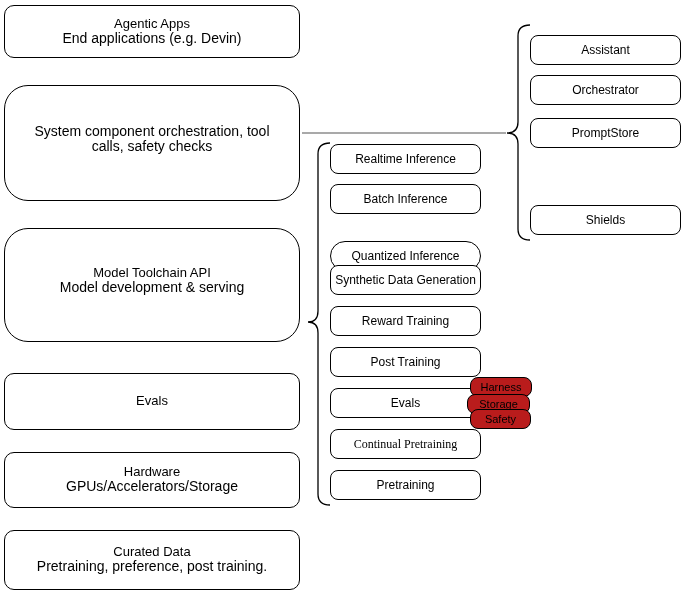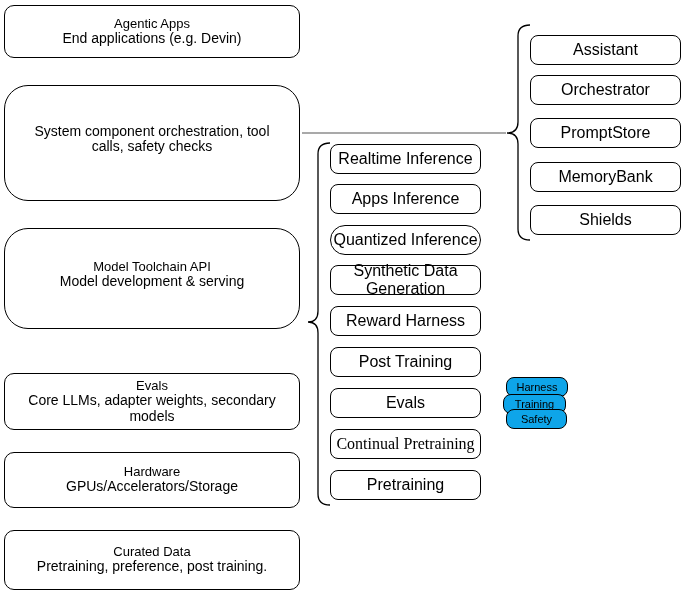--- a/index.html
+++ b/index.html
@@ -49,38 +49,37 @@
   .svc-box {
     position: absolute;
     width: 151px;
     height: 30px;
     background: #ffffff;
     border: 1px solid #000000;
     border-radius: 8px;
     display: flex;
     align-items: center;
     justify-content: center;
-    font-size: 16px;
+    font-size: 12px;
     text-align: center;
     z-index: 1;
   }
   
   .pill {
     position: absolute;
     height: 20px;
-    background: #0ea5e9;
+    background: #b91c1c;
     border: 1px solid #000000;
     border-radius: 8px;
     display: flex;
     align-items: center;
     justify-content: center;
     font-size: 11px;
     line-height: 1;
     z-index: 3;
-    margin-left: 36px;
   }
 </style>
 </head>
 <body>
 
 <div class="canvas">
 
   <svg class="overlay" viewBox="0 0 682 591" xmlns="http://www.w3.org/2000/svg">
     <path d="M 302 133 L 506 133" stroke="#8c8c8c" stroke-width="1.5" fill="none"></path>
     <path d="M 330 143 Q 318 143 318 154 L 318 311 Q 318 322 308 322 Q 318 322 318 333 L 318 494 Q 318 505 330 505" stroke="#000000" stroke-width="1.3" fill="none"></path>
@@ -93,61 +92,59 @@
       <div class="s">End applications (e.g. Devin)</div>
     </div>
   </div>
 
   <div class="layer-box r24 lift" style="top:85px; height:116px;">
     <div class="txt">
       <div class="s">System component orchestration, tool calls, safety checks</div>
     </div>
   </div>
 
-  <div class="layer-box r24 lift" style="top:228px; height:101px;">
+  <div class="layer-box r24 lift" style="top:228px; height:114px;">
     <div class="txt">
       <div class="t">Model Toolchain API</div>
       <div class="s">Model development &amp; serving</div>
     </div>
   </div>
 
   <div class="layer-box r10" style="top:373px; height:57px;">
     <div class="txt">
       <div class="t">Evals</div>
-      <div class="s">Core LLMs, adapter weights, secondary models</div>
     </div>
   </div>
 
   <div class="layer-box r10" style="top:530px; height:60px;">
     <div class="txt">
       <div class="t">Curated Data</div>
       <div class="s">Pretraining, preference, post training.</div>
     </div>
   </div>
 
   <div class="layer-box r10" style="top:452px; height:56px;">
     <div class="txt">
       <div class="t">Hardware</div>
       <div class="s">GPUs/Accelerators/Storage</div>
     </div>
   </div>
 
   <div class="svc-box" style="left:330px; top:144px;">Realtime Inference</div>
-  <div class="svc-box" style="left:330px; top:184px;">Apps Inference</div>
-  <div class="svc-box" style="left:330px; top:225px;border-radius:15px;">Quantized Inference</div>
+  <div class="svc-box" style="left:330px; top:184px;">Batch Inference</div>
+  <div class="svc-box" style="left:330px; top:241px;border-radius:15px;">Quantized Inference</div>
   <div class="svc-box" style="left:330px; top:265px;">Synthetic Data Generation</div>
-  <div class="svc-box" style="left:330px; top:306px;">Reward Harness</div>
+  <div class="svc-box" style="left:330px; top:306px;">Reward Training</div>
   <div class="svc-box" style="left:330px; top:347px;">Post Training</div>
   <div class="svc-box" style="left:330px; top:388px;">Evals</div>
   <div class="svc-box" style="left:330px; top:429px;font-family:Liberation Serif, serif;">Continual Pretraining</div>
   <div class="svc-box" style="left:330px; top:470px;">Pretraining</div>
 
   <div class="pill" style="left:470px; top:377px; width:62px;">Harness</div>
-  <div class="pill" style="left:467px; top:394px; width:63px;">Training</div>
+  <div class="pill" style="left:467px; top:394px; width:63px;">Storage</div>
   <div class="pill" style="left:470px; top:409px; width:61px;">Safety</div>
 
   <div class="svc-box" style="left:530px; top:35px;">Assistant</div>
   <div class="svc-box" style="left:530px; top:75px;">Orchestrator</div>
   <div class="svc-box" style="left:530px; top:118px;">PromptStore</div>
-  <div class="svc-box" style="left:530px; top:162px;">MemoryBank</div>
   <div class="svc-box" style="left:530px; top:205px;">Shields</div>
 
 </div>
 
 </body></html>

